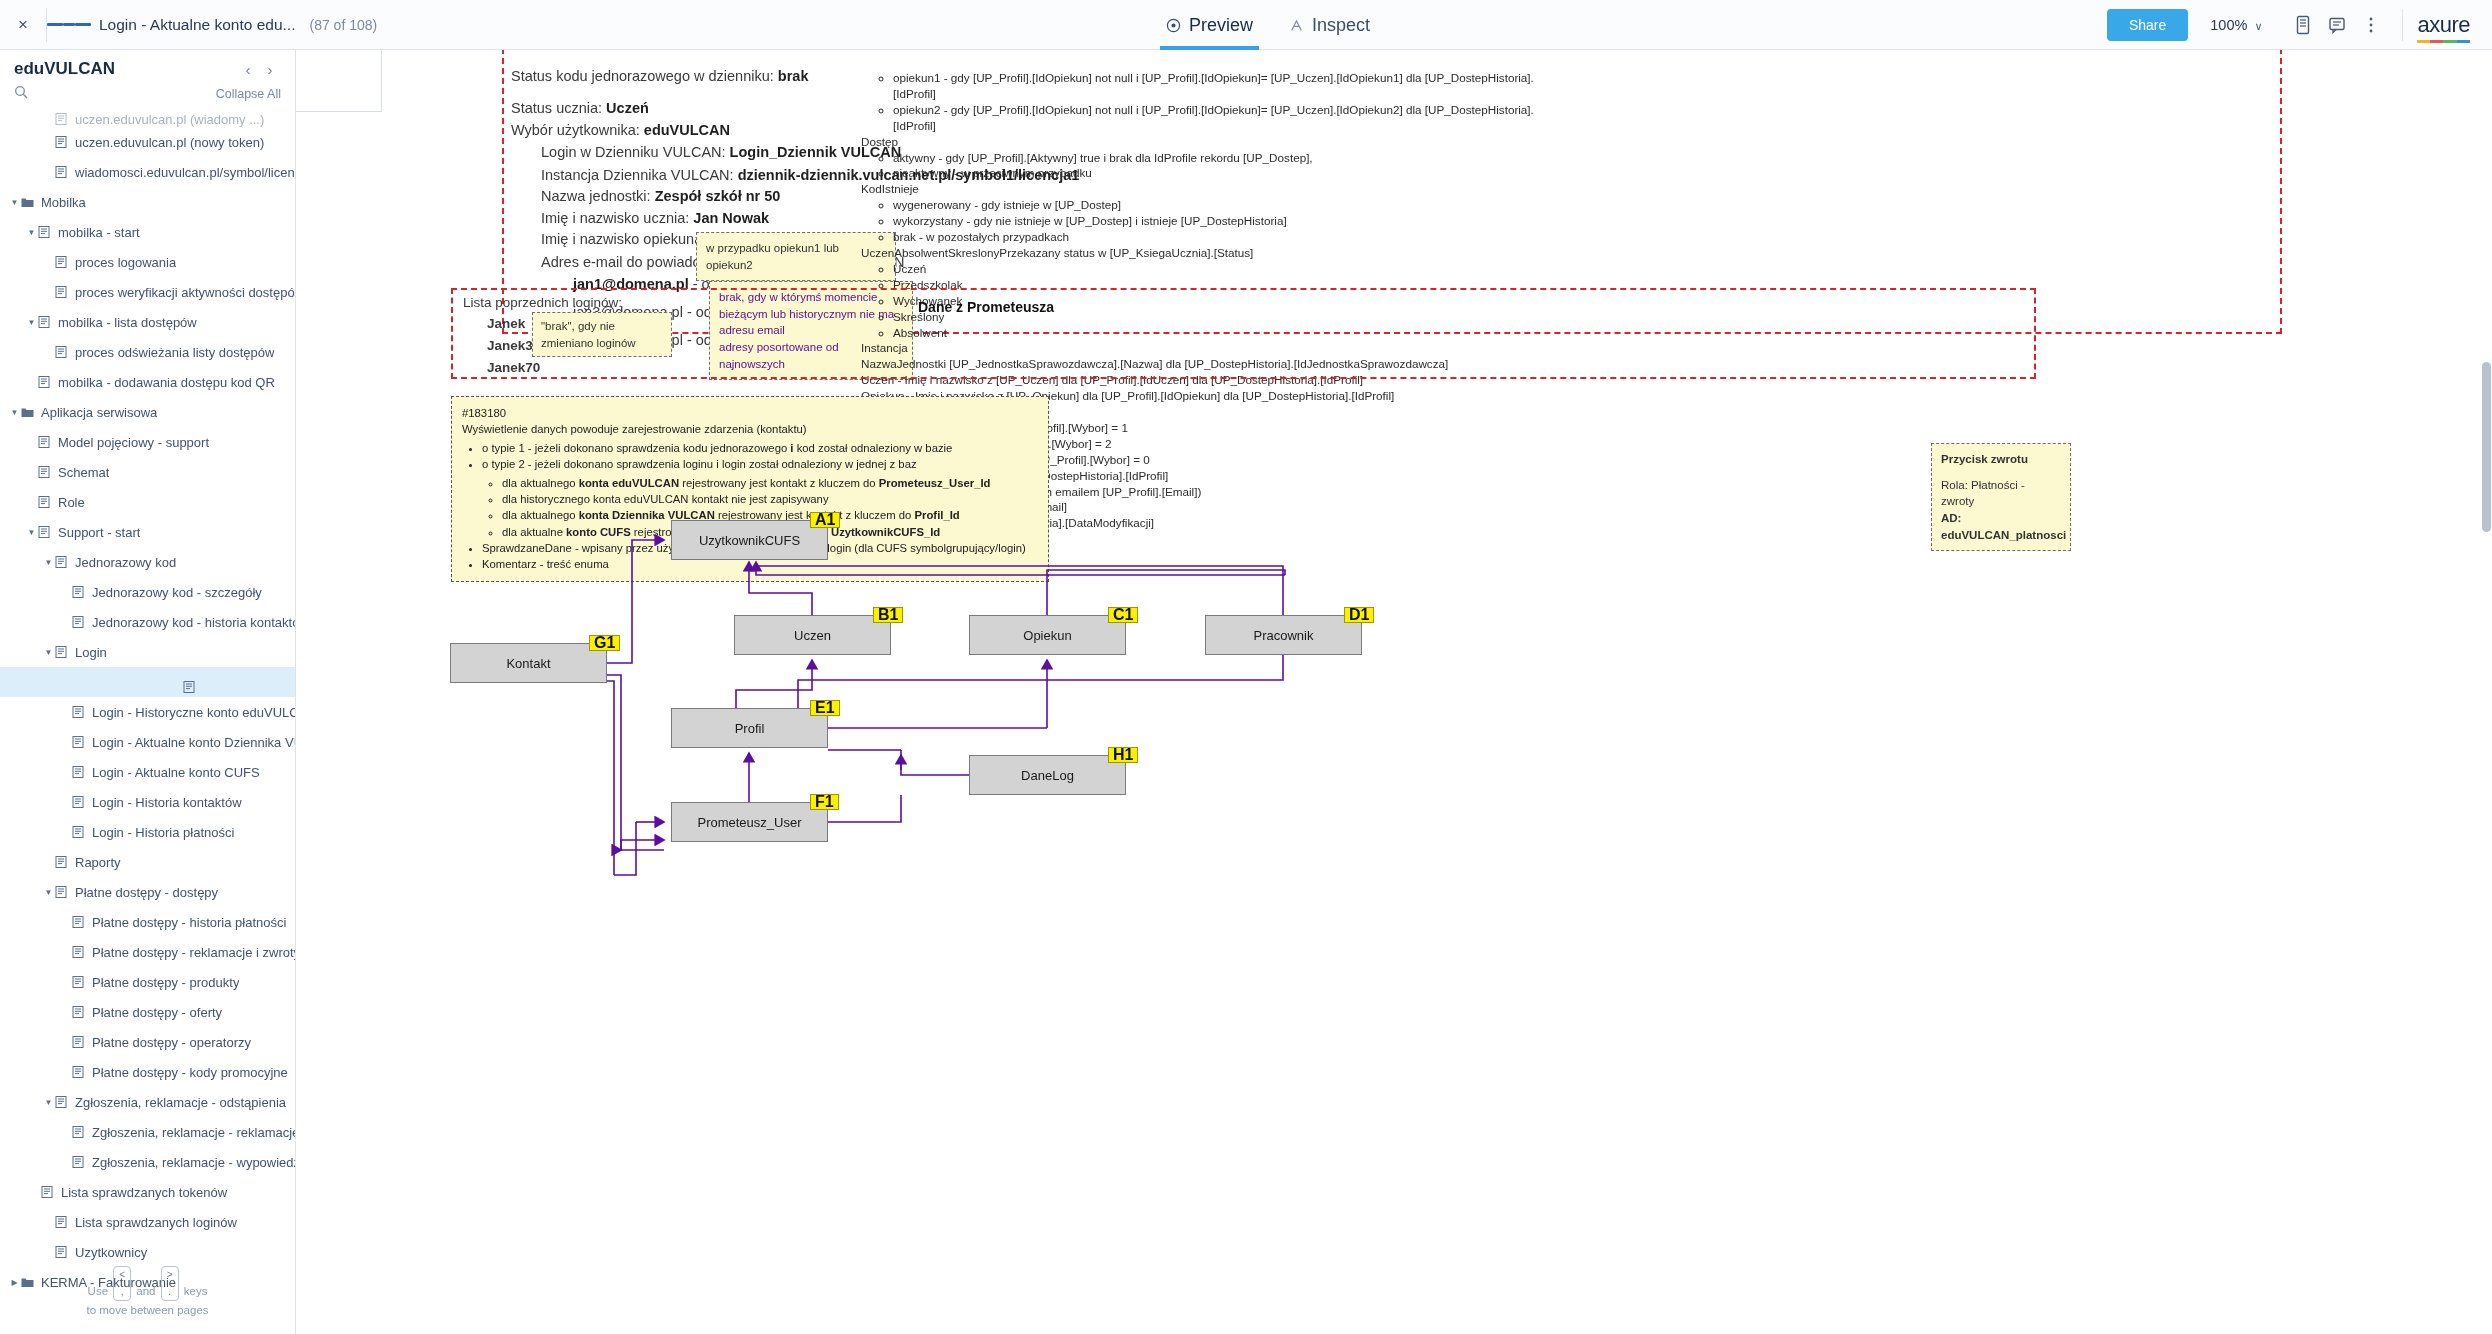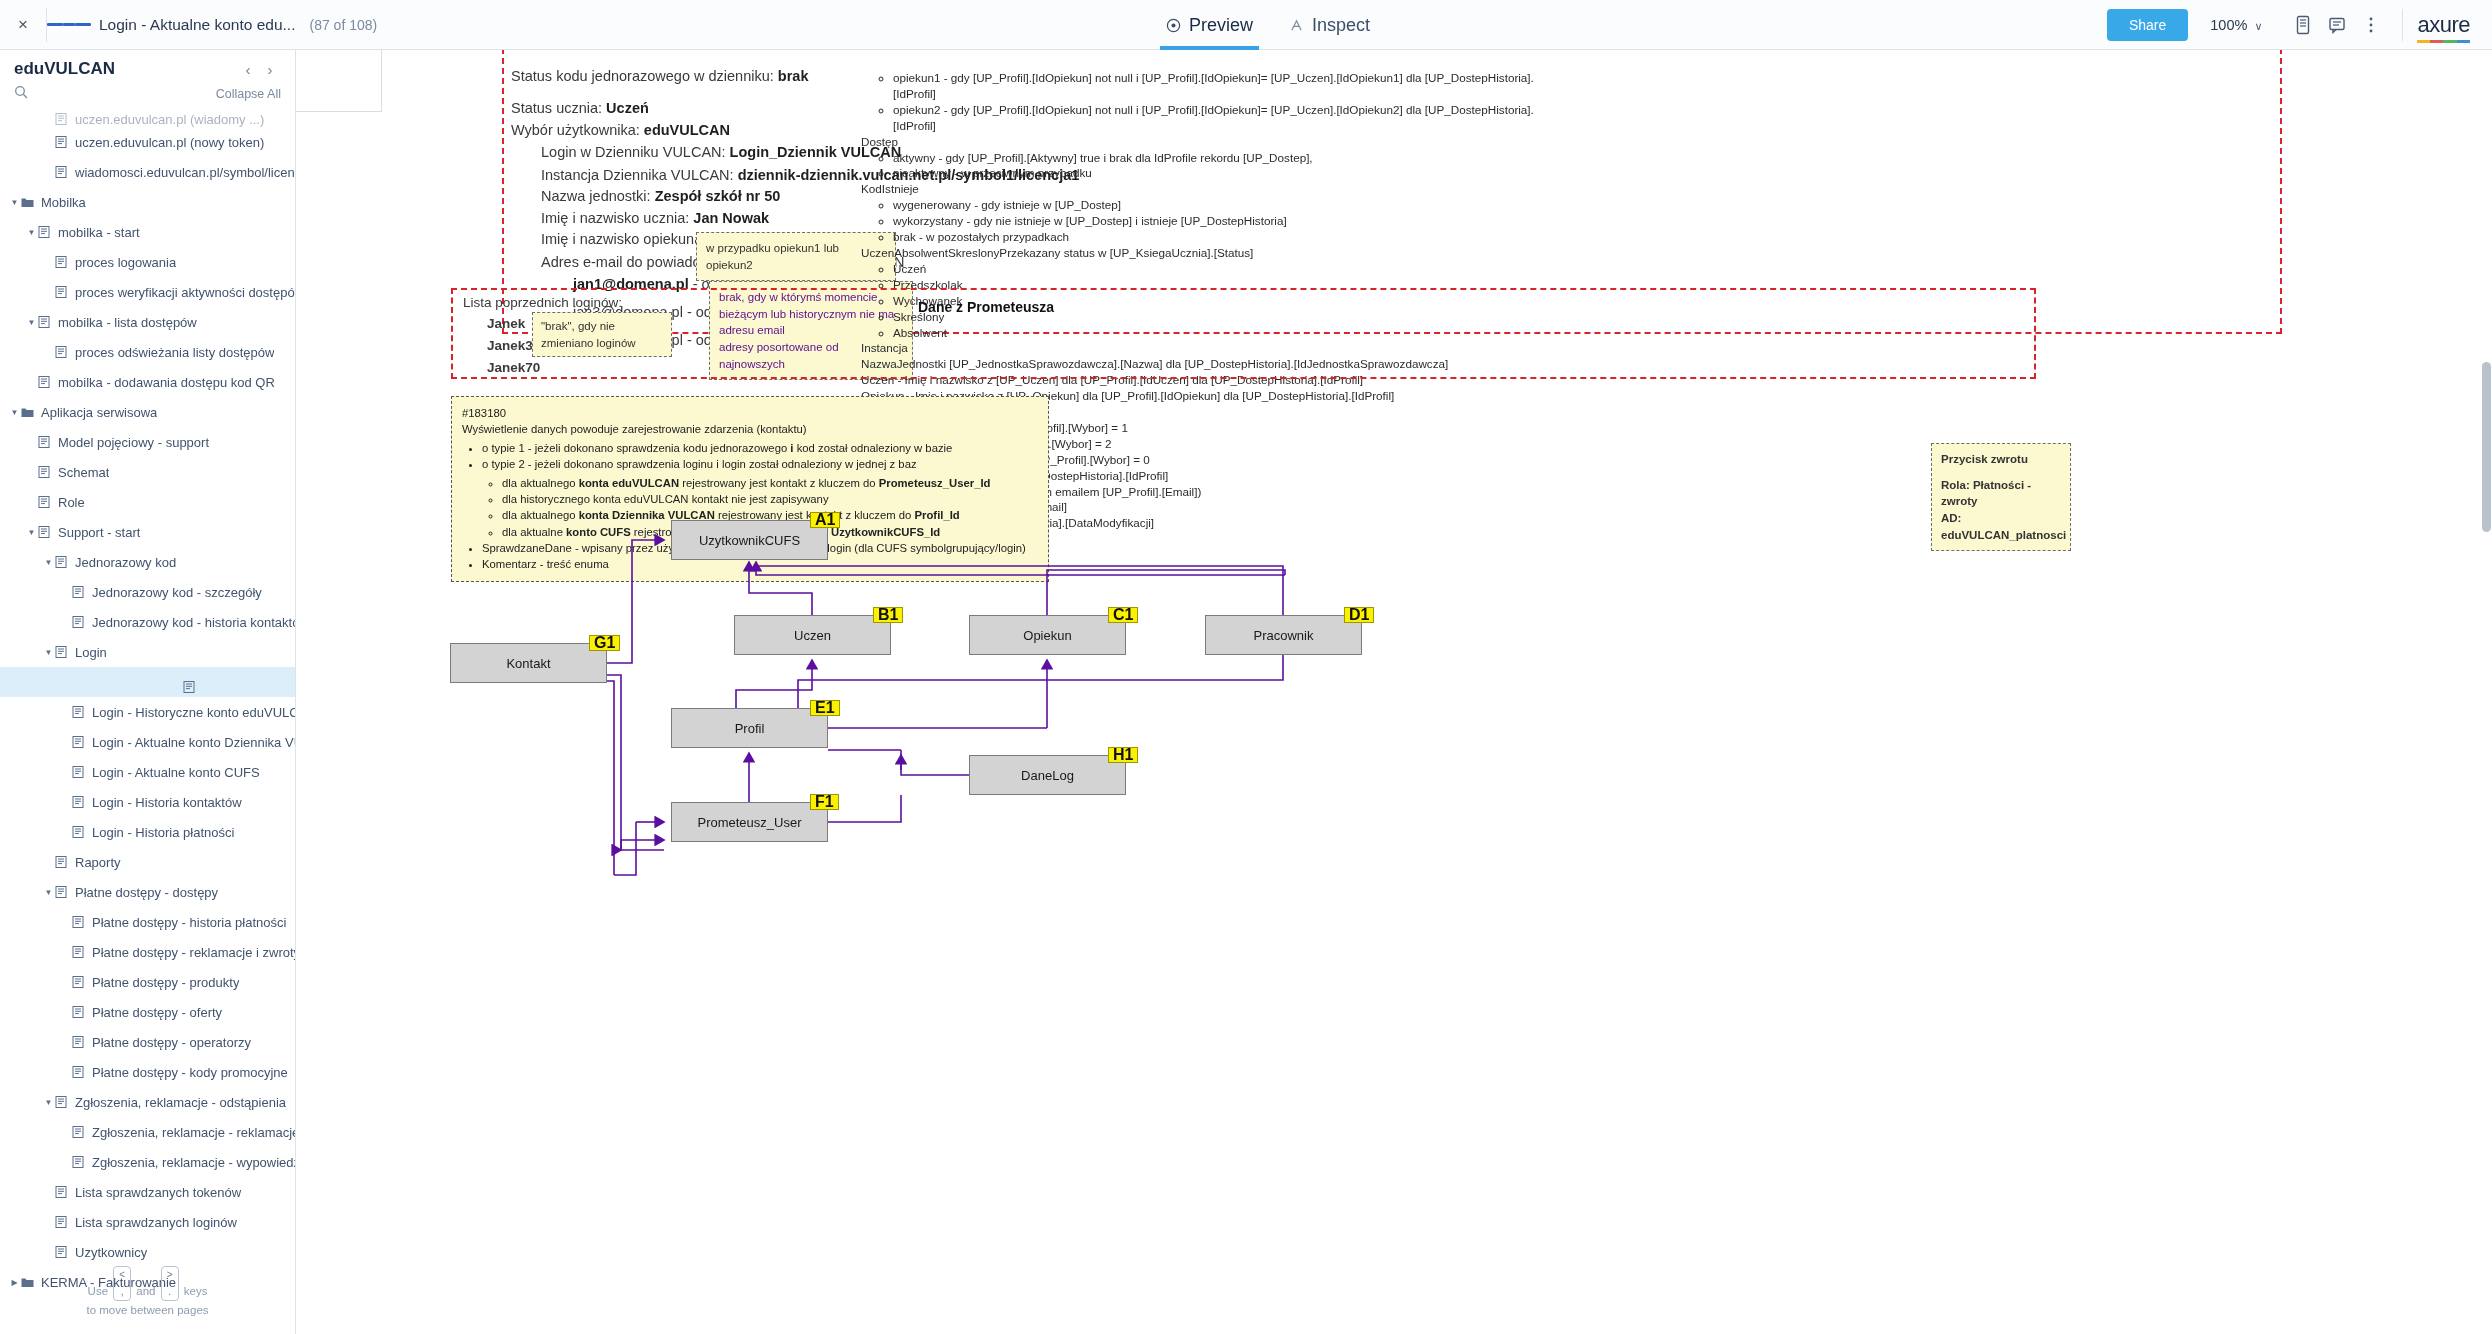--- a/index.html
+++ b/index.html
@@ -629,21 +629,21 @@
         <span class="ic">
           <svg width="12" height="12" viewBox="0 0 12 12">
             <rect x="1" y="0.5" width="10" height="11" fill="none" stroke="#5b6f8c" stroke-width="1"></rect>
             <line x1="3" y1="3" x2="9" y2="3" stroke="#5b6f8c" stroke-width="1"></line>
             <line x1="3" y1="5.3" x2="9" y2="5.3" stroke="#5b6f8c" stroke-width="1"></line>
             <line x1="3" y1="7.6" x2="7" y2="7.6" stroke="#5b6f8c" stroke-width="1"></line>
           </svg>
         </span>
         <span class="lbl">Zgłoszenia, reklamacje - wypowiedzenia</span>
       </div>
-      <div class="tnode" style="padding-left: 42px;">
+      <div class="tnode" style="padding-left: 28px;">
         <span class="caret"></span>
         <span class="ic">
           <svg width="12" height="12" viewBox="0 0 12 12">
             <rect x="1" y="0.5" width="10" height="11" fill="none" stroke="#5b6f8c" stroke-width="1"></rect>
             <line x1="3" y1="3" x2="9" y2="3" stroke="#5b6f8c" stroke-width="1"></line>
             <line x1="3" y1="5.3" x2="9" y2="5.3" stroke="#5b6f8c" stroke-width="1"></line>
             <line x1="3" y1="7.6" x2="7" y2="7.6" stroke="#5b6f8c" stroke-width="1"></line>
           </svg>
         </span>
         <span class="lbl">Lista sprawdzanych tokenów</span>
@@ -764,21 +764,21 @@
         <ul>
           <li>Email - [UP_ProfilHistoria].[Email]</li>
           <li>DataZmiany - [UP_ProfilHistoria].[DataModyfikacji]</li>
         </ul>
       </ul>
   </div>
 
   <div class="tipbox" style="left:1635px; top:393px; width:140px;">
     <div style="font-weight:bold;">Przycisk zwrotu</div>
     <div style="height:9px;"></div>
-    <div style="font-weight:bold;">Rola: Płatności - zwroty</div>
+    <div style="font-weight:normal;">Rola: Płatności - zwroty</div>
     <div style="font-weight:bold;">AD: eduVULCAN_platnosci</div>
   </div>
 
   <div class="dashed-red" style="left:155px; top:238px; width:1585px; height:91px;"></div>
 
   <div class="label-strong" style="left:622px; top:249px;">Dane z Prometeusza</div>
 
   <div class="doc-line" style="left:167px; top:245px; font-size:13.5px;">Lista poprzednich loginów:</div>
 
   <div id="prevlogins">

